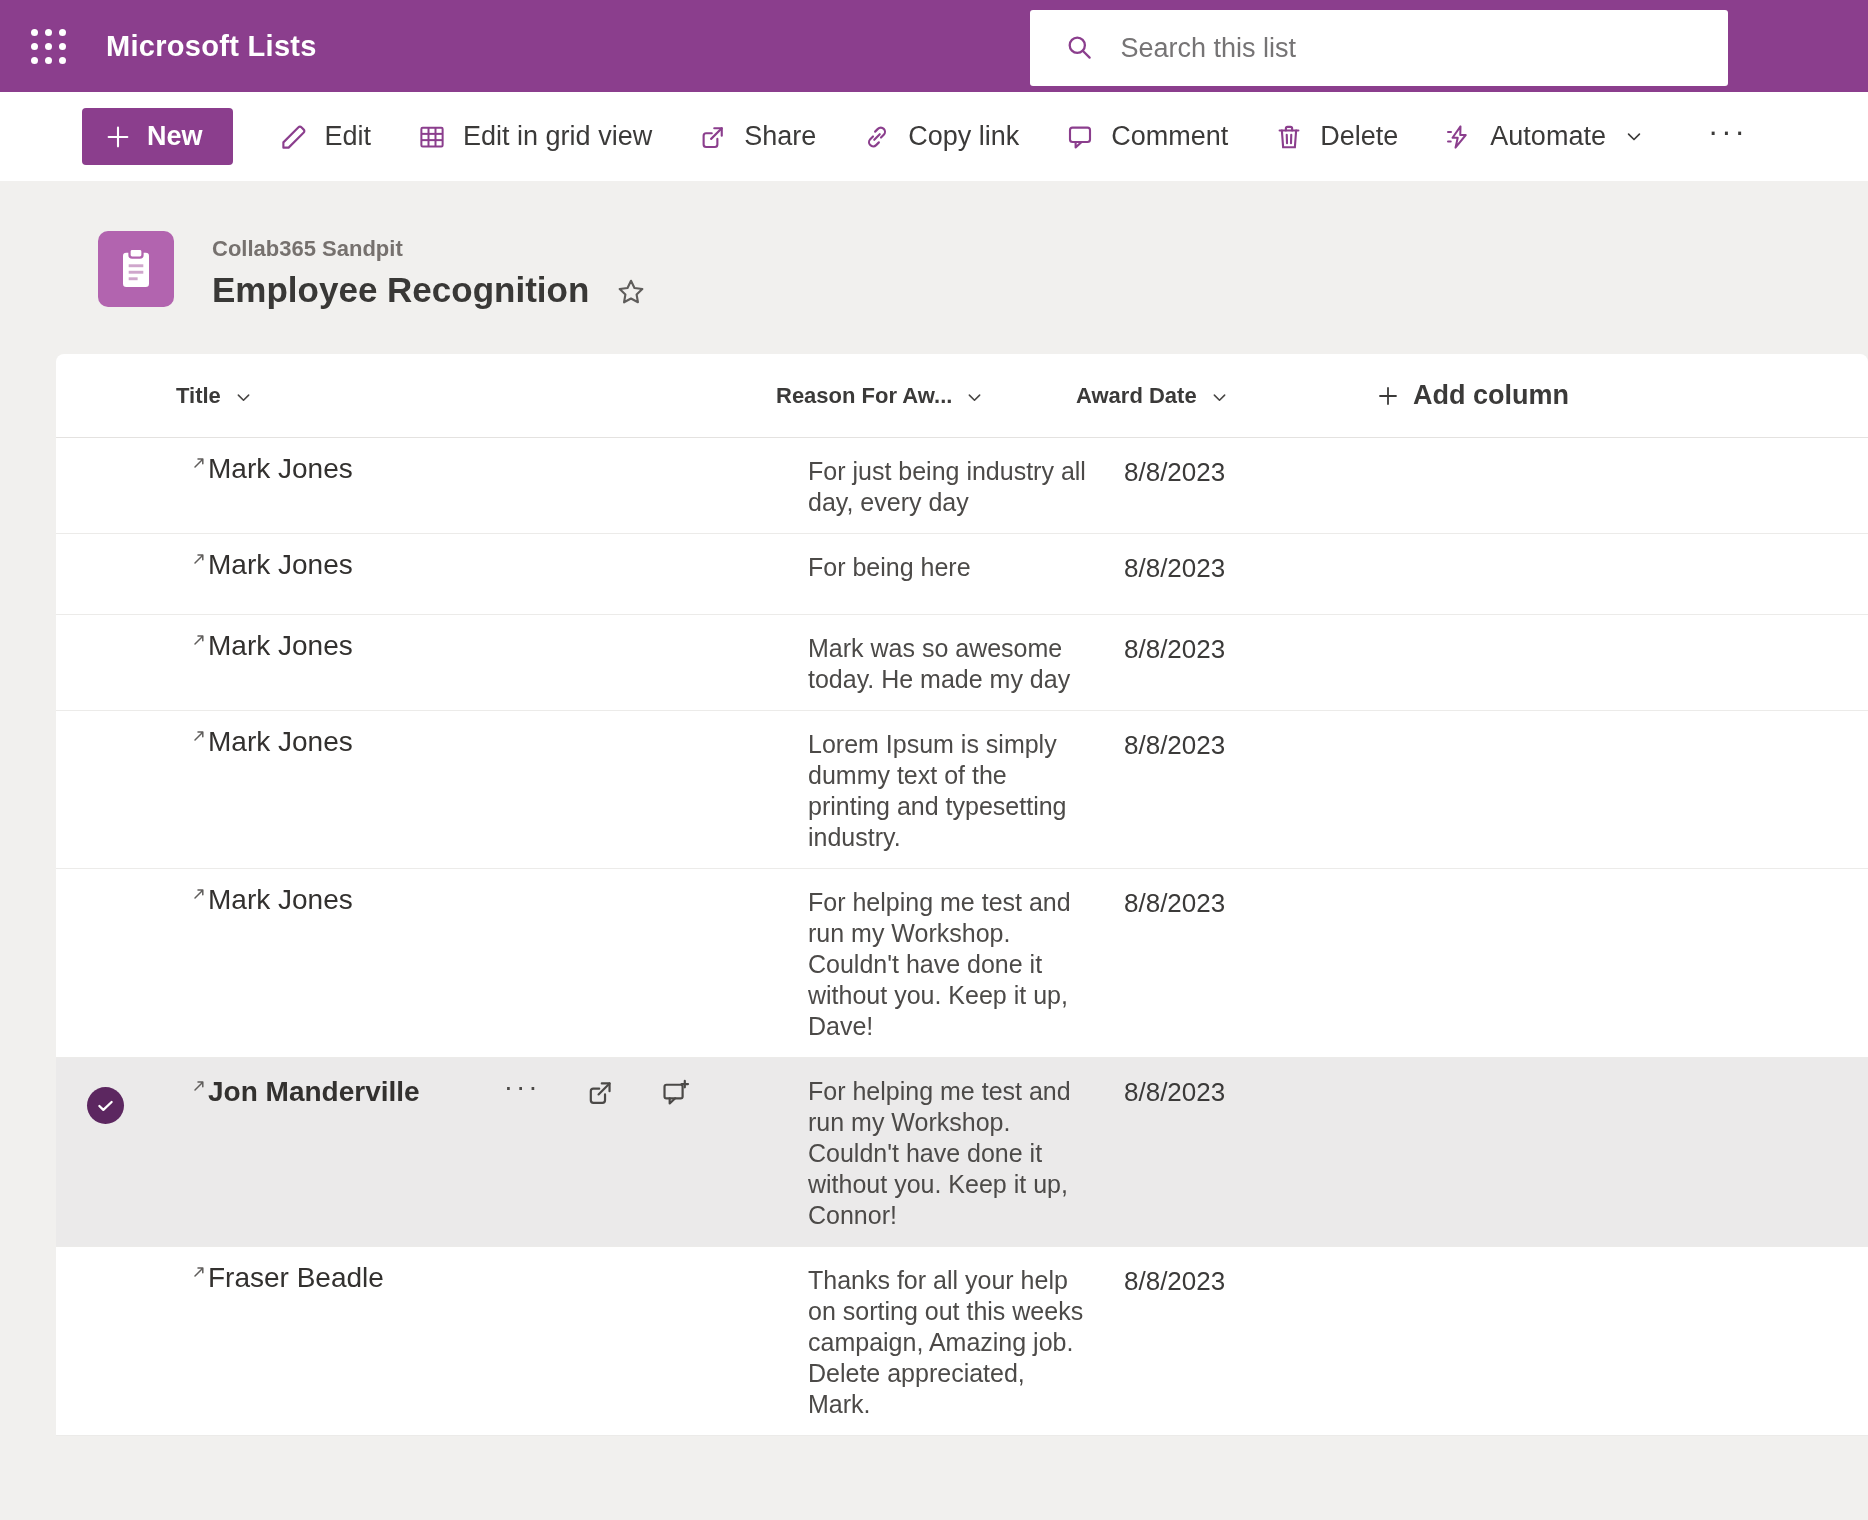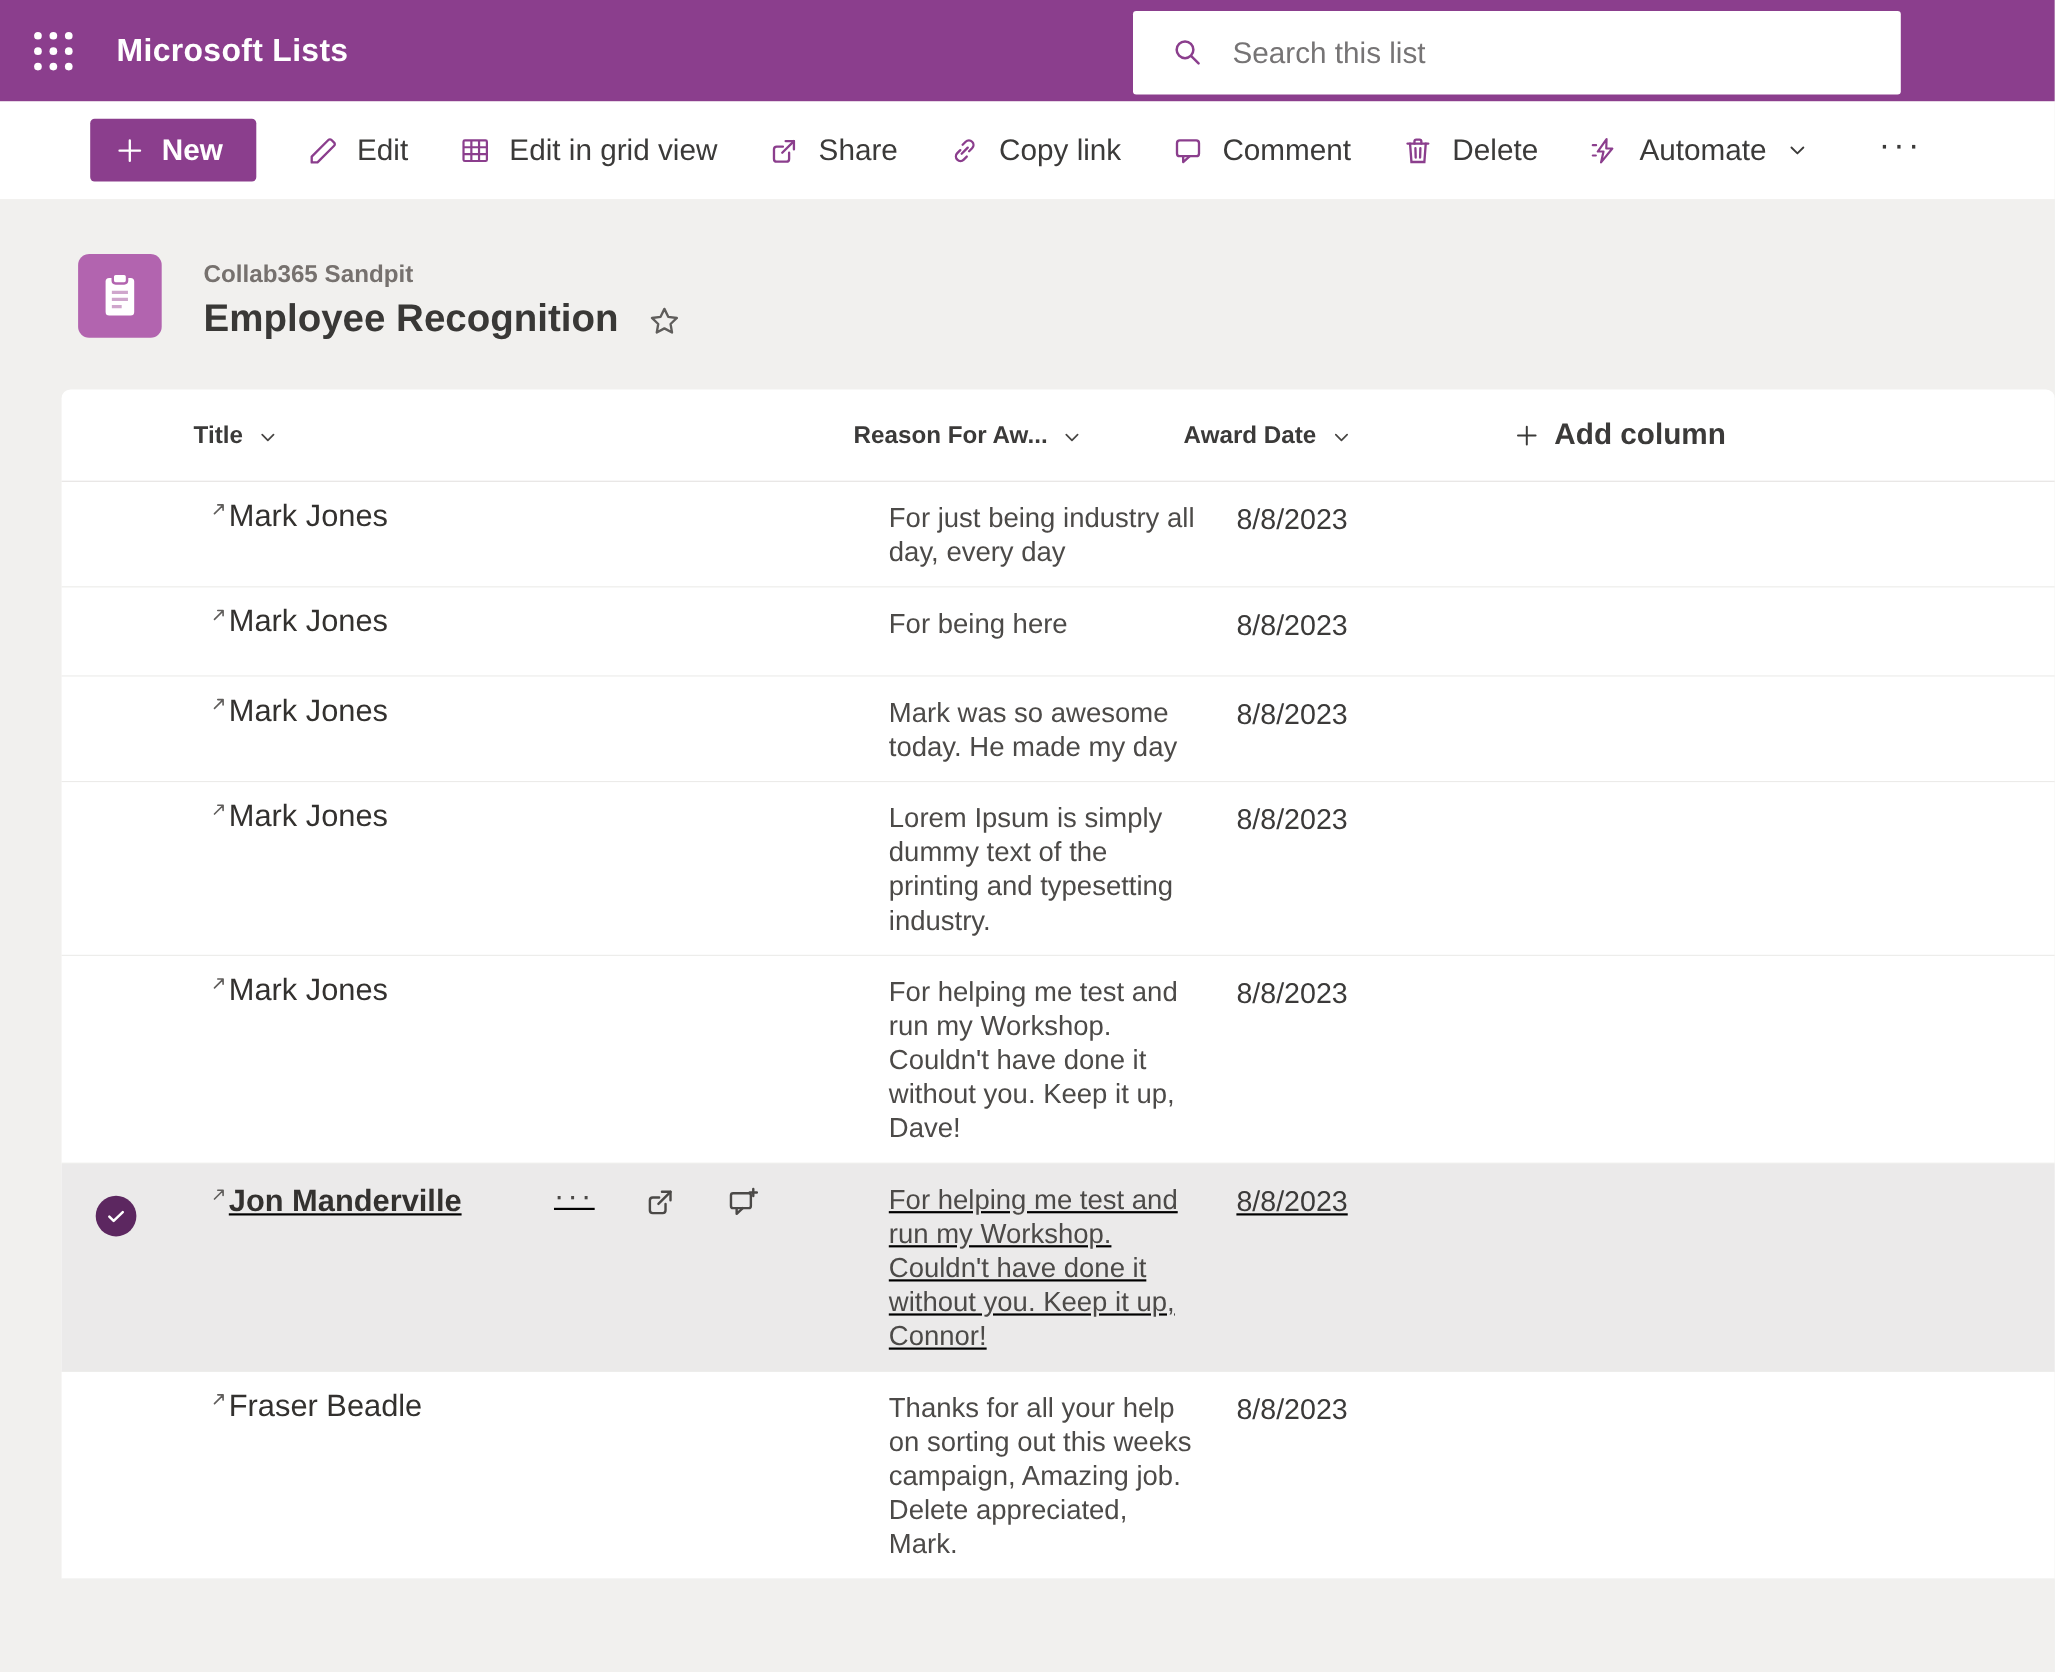--- a/index.html
+++ b/index.html
@@ -38,21 +38,21 @@
   }
   .new-btn svg { width:28px; height:28px; }
   .cmd-item { display:flex; align-items:center; gap:16px; font-size:27px; color:#3b3a39; margin-left:46px; cursor:pointer; white-space:nowrap; }
   .cmd-item .ic { width:30px; height:30px; color:#8b3e8d; }
   .cmd-item .ic svg { width:30px; height:30px; }
   .cmd-item .chev { width:20px; height:20px; color:#3b3a39; margin-left:2px; }
   .cmd-item .chev svg { width:20px; height:20px; }
   .cmd-overflow { margin-left:64px; font-size:31px; color:#3b3a39; letter-spacing:3px; cursor:pointer; line-height:1; padding-bottom:10px; }
 
   
-  .page-header { padding:50px 0 0 71px; display:flex; gap:38px; }
+  .page-header { padding:50px 0 0 98px; display:flex; gap:38px; }
   .list-tile {
     width:76px; height:76px; border-radius:10px; background:#b264af;
     display:flex; align-items:center; justify-content:center; flex:0 0 auto;
   }
   .list-tile svg { width:52px; height:52px; }
   .ph-text .site { font-size:22px; color:#76716e; font-weight:600; margin-top:5px; cursor:pointer; }
   .ph-text h1 { font-size:35px; color:#393836; font-weight:700; margin-top:8px; display:flex; align-items:center; gap:26px; }
   .star { width:32px; height:32px; color:#5f5d5b; cursor:pointer; margin-top:4px; }
   .star svg { width:32px; height:32px; }
 
@@ -61,21 +61,21 @@
   .grid { display:grid; grid-template-columns:120px 600px 300px 300px 1fr; }
   .thead { height:84px; align-items:center; border-bottom:1px solid #e4e2e0; }
   .th { display:flex; align-items:center; gap:13px; font-size:22px; font-weight:600; color:#3b3a39; cursor:pointer; }
   .th .chev { width:19px; height:19px; color:#484644; margin-top:3px; }
   .th .chev svg { width:19px; height:19px; }
   .addcol { display:flex; align-items:center; gap:13px; font-size:27px; font-weight:600; color:#3b3a39; cursor:pointer; }
   .addcol .plus { width:24px; height:24px; color:#3b3a39; }
   .addcol .plus svg { width:24px; height:24px; }
 
   .row { border-bottom:1px solid #ecebe9; padding:15px 0 15px; min-height:81px; position:relative; cursor:pointer;gap:16px; }
-  .row.selected { background:#ebeaea;text-decoration:underline; }
+  .row.selected { background:#ebeaea; }
   .gutter { position:relative; }
   .check {
     position:absolute; left:31px; top:14px; width:37px; height:37px; border-radius:50%;
     background:#5c2760; display:flex; align-items:center; justify-content:center; cursor:pointer;
   }
   .check svg { width:21px; height:21px; }
 
   .title-cell { font-size:28px; color:#33312f; padding-right:20px; }
   .title-line { display:flex; align-items:center; }
   .link-mark { width:14px; height:14px; color:#605e5c; margin:-12px 2px 0 0; flex:0 0 auto; }

